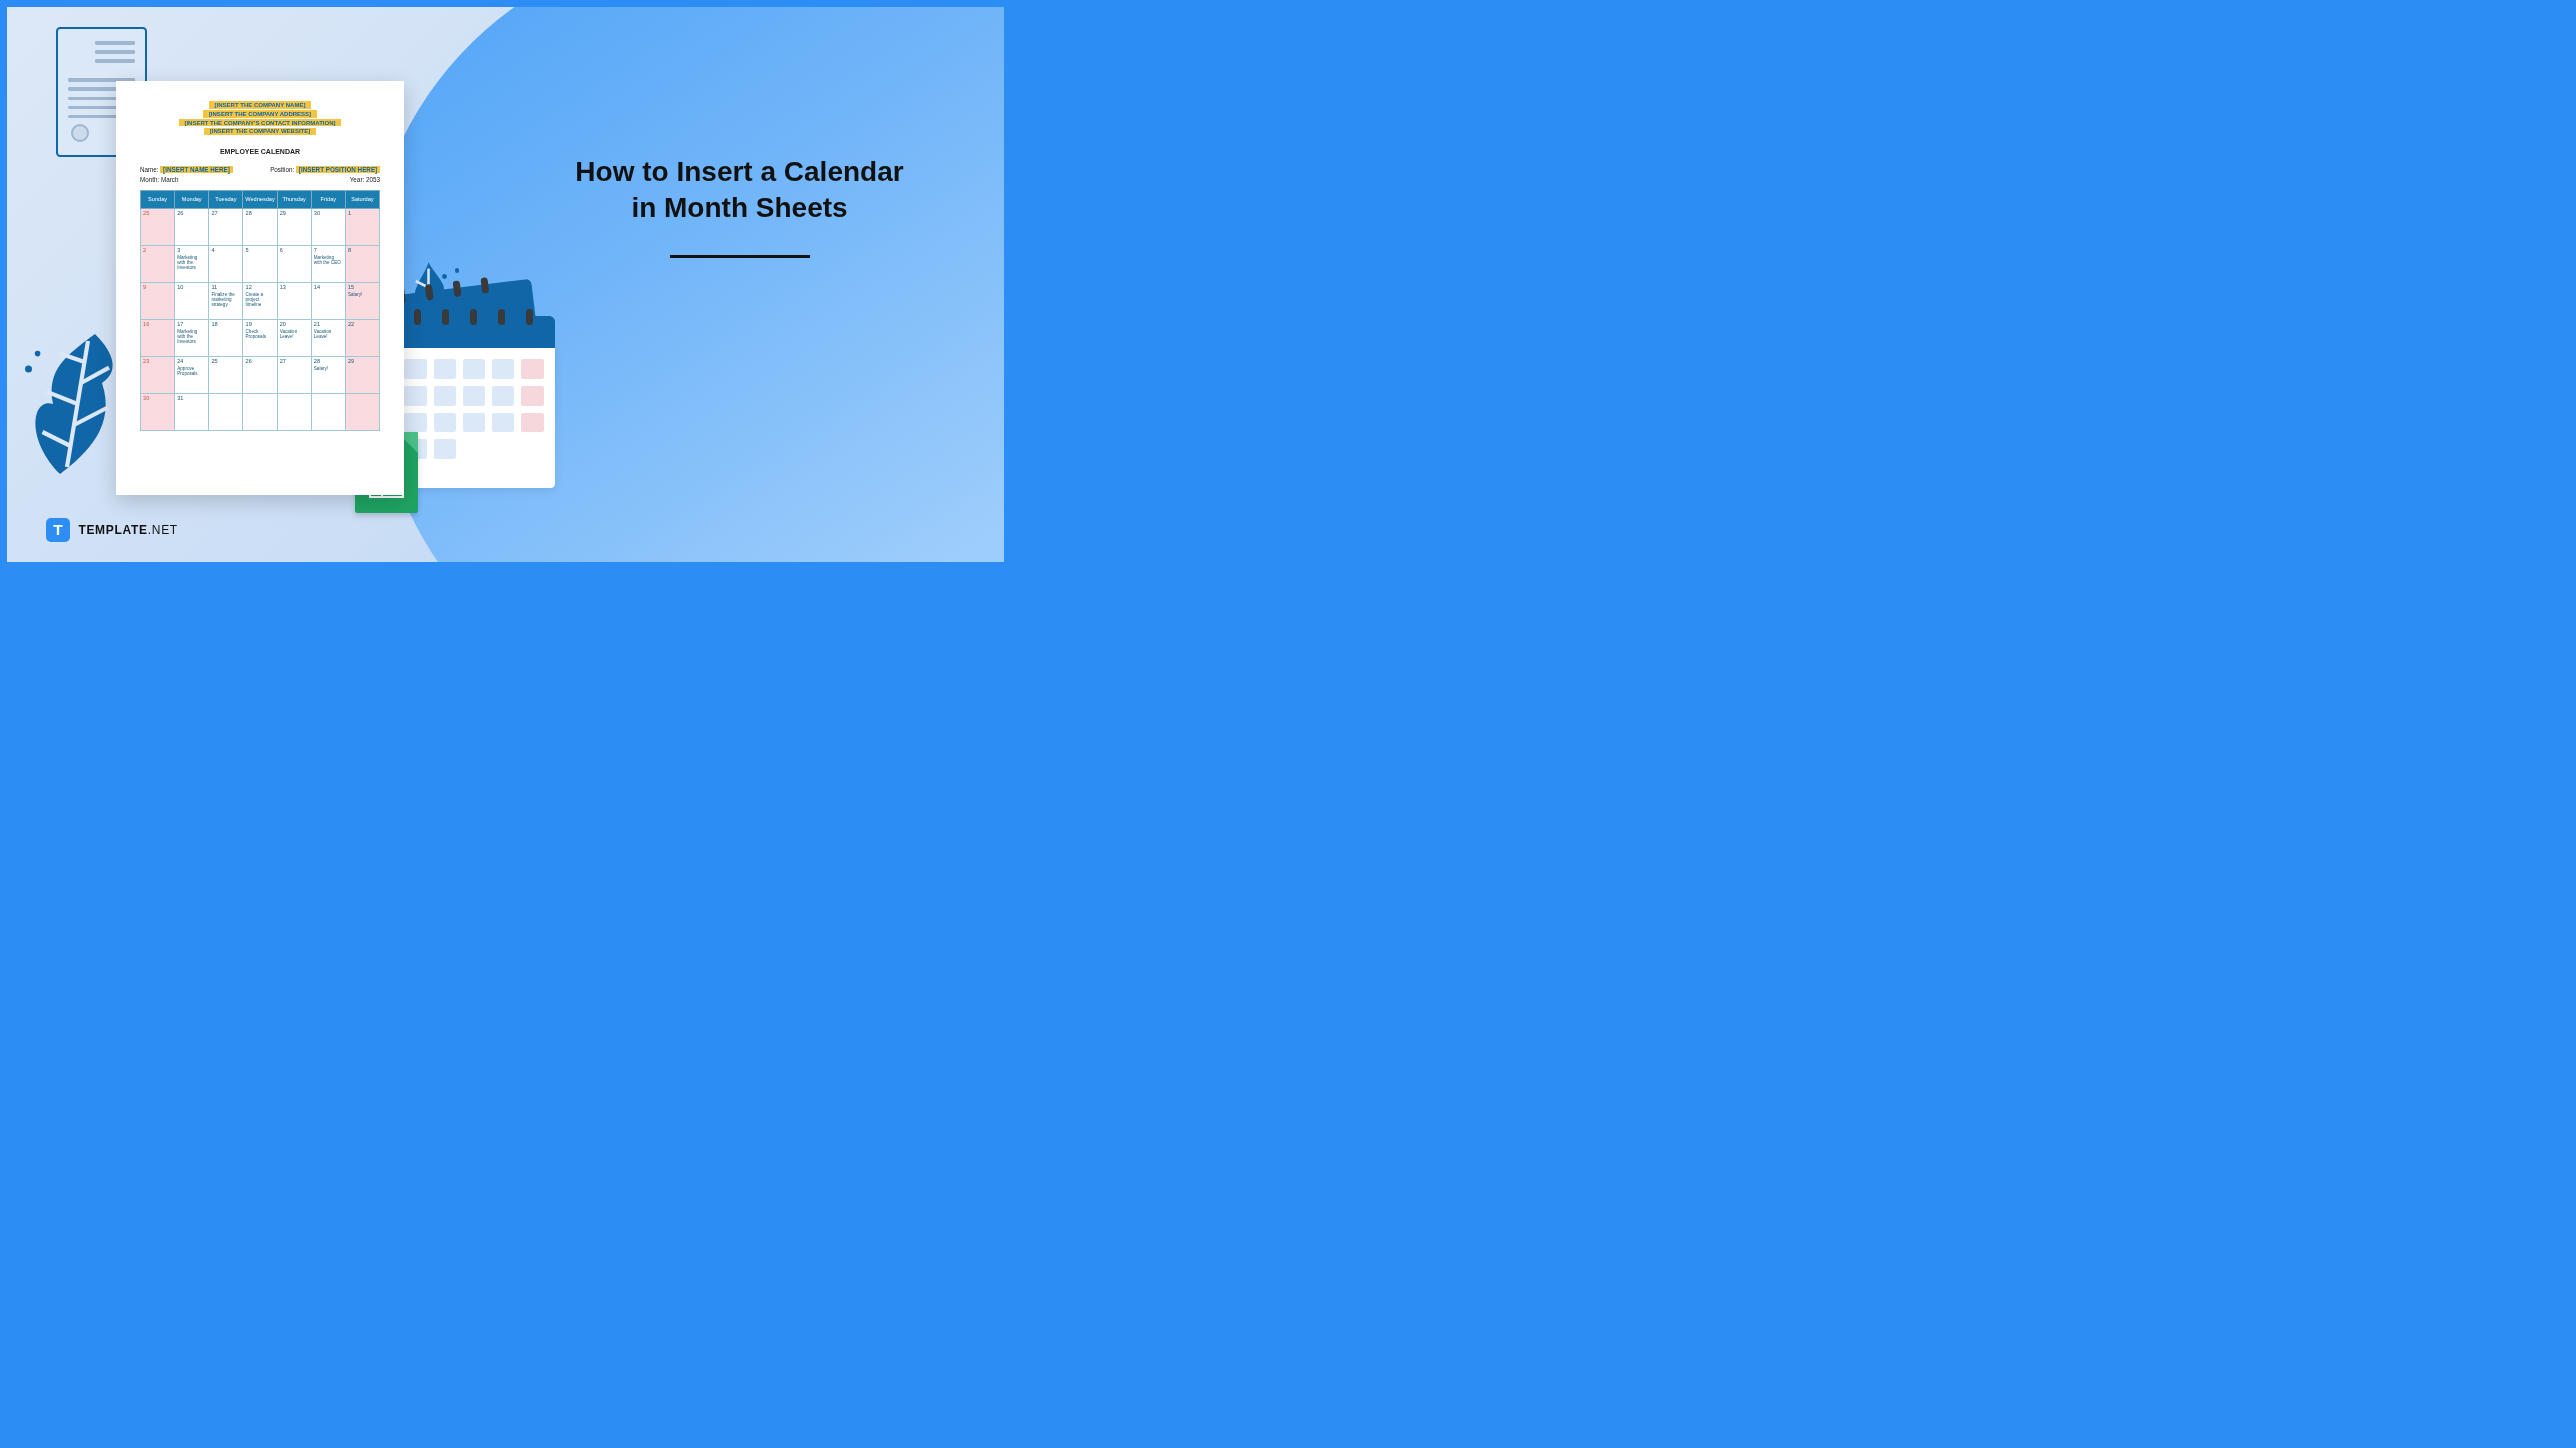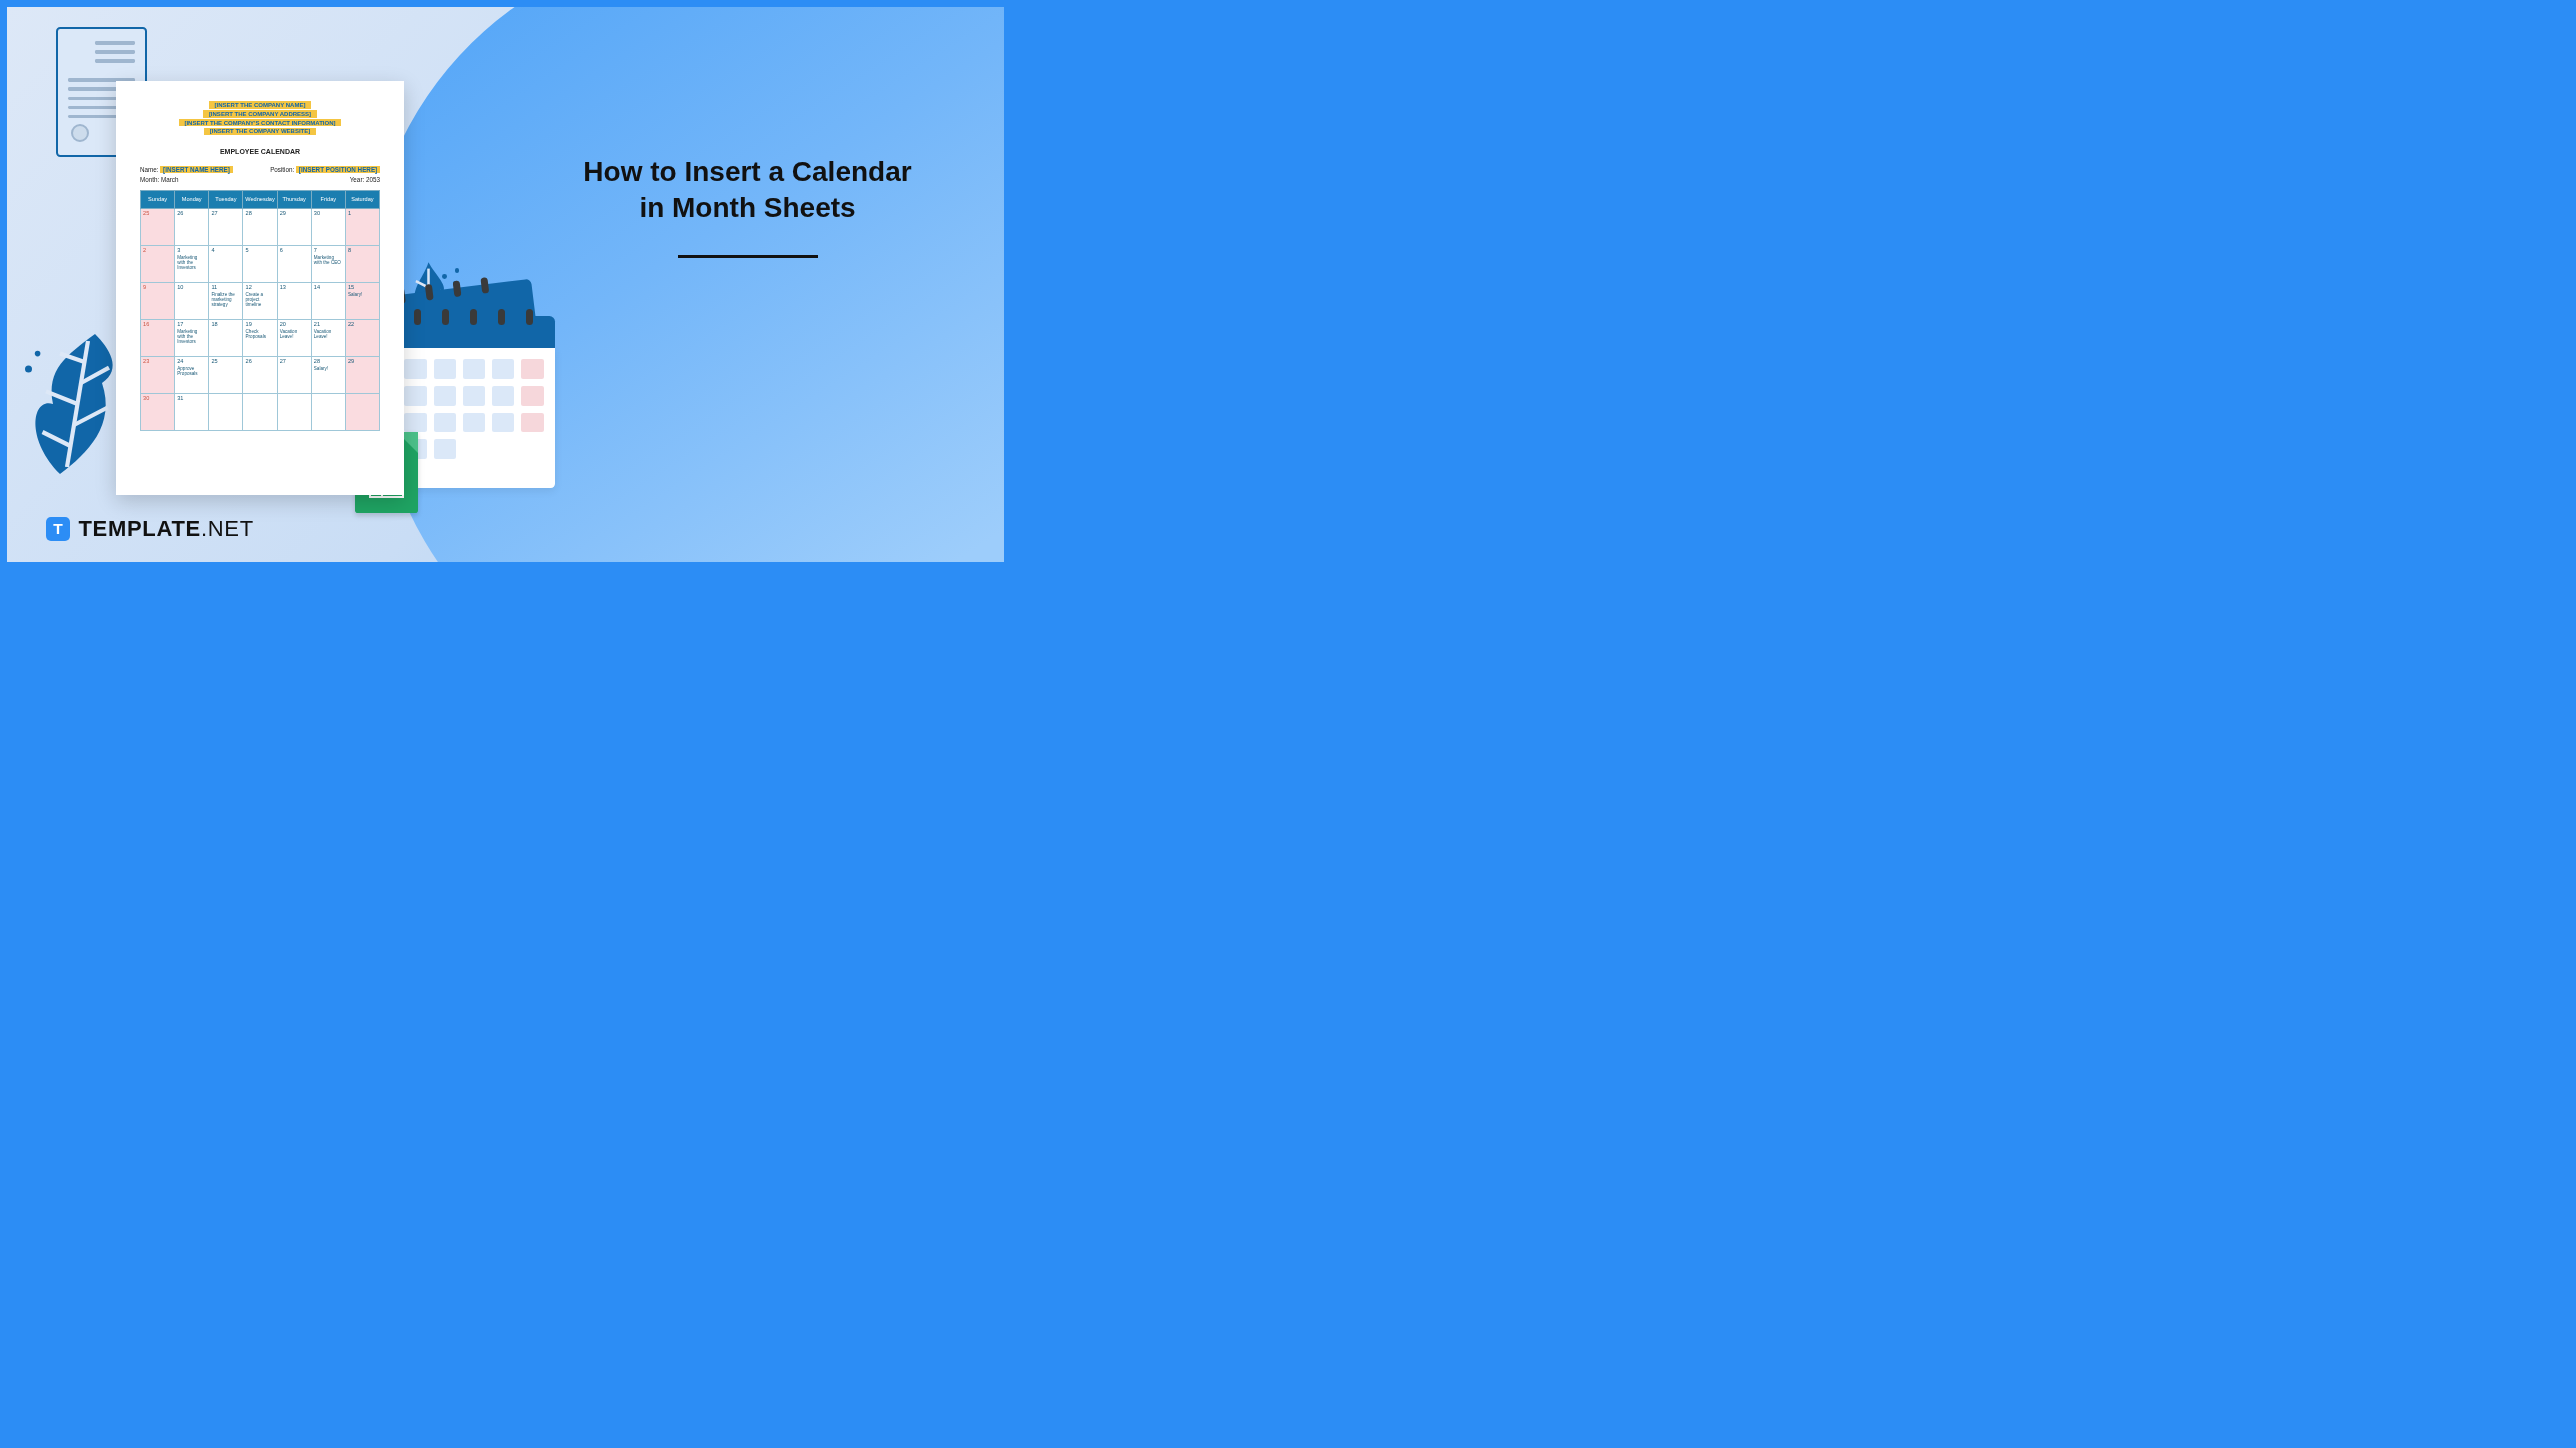--- a/index.html
+++ b/index.html
@@ -22,21 +22,21 @@
     position: absolute;
     top: -70px; right: -140px;
     width: 773px; height: 773px;
     background: linear-gradient(155deg, #4fa3f7 0%, #73b6f9 40%, #9dcdfb 80%);
     border-radius: 50% 0 60% 50% / 50% 0 70% 50%;
     transform: rotate(-8deg);
   }
   
   .headline {
     position: absolute;
-    top: 147px; right: 88px;
+    top: 147px; right: 96px;
     text-align: center;
     width: 337px;
   }
   .headline h1 {
     font-size: 28px;
     font-weight: 700;
     color: #111;
     line-height: 1.3;
   }
   .headline .rule {
@@ -52,21 +52,21 @@
     gap: 8.4px;
   }
   .logo .badge {
     width: 24px; height: 24px;
     background: #2c8df5;
     border-radius: 4.9px;
     display: flex; align-items: center; justify-content: center;
     color: #fff; font-weight: 900; font-size: 15.5px;
   }
   .logo .word {
-    font-size: 22px; font-weight: 800; color: #111; letter-spacing: 0.7px;
+    font-size: 12px; font-weight: 800; color: #111; letter-spacing: 0.7px;
   }
   .logo .word .net { font-weight: 400; }
   
   .bgdoc {
     position: absolute;
     top: 19.7px; left: 49px;
     width: 91px; height: 130px;
     background: #dbe8f8;
     border: 2.8px solid #1166a8;
     border-radius: 4.2px;

